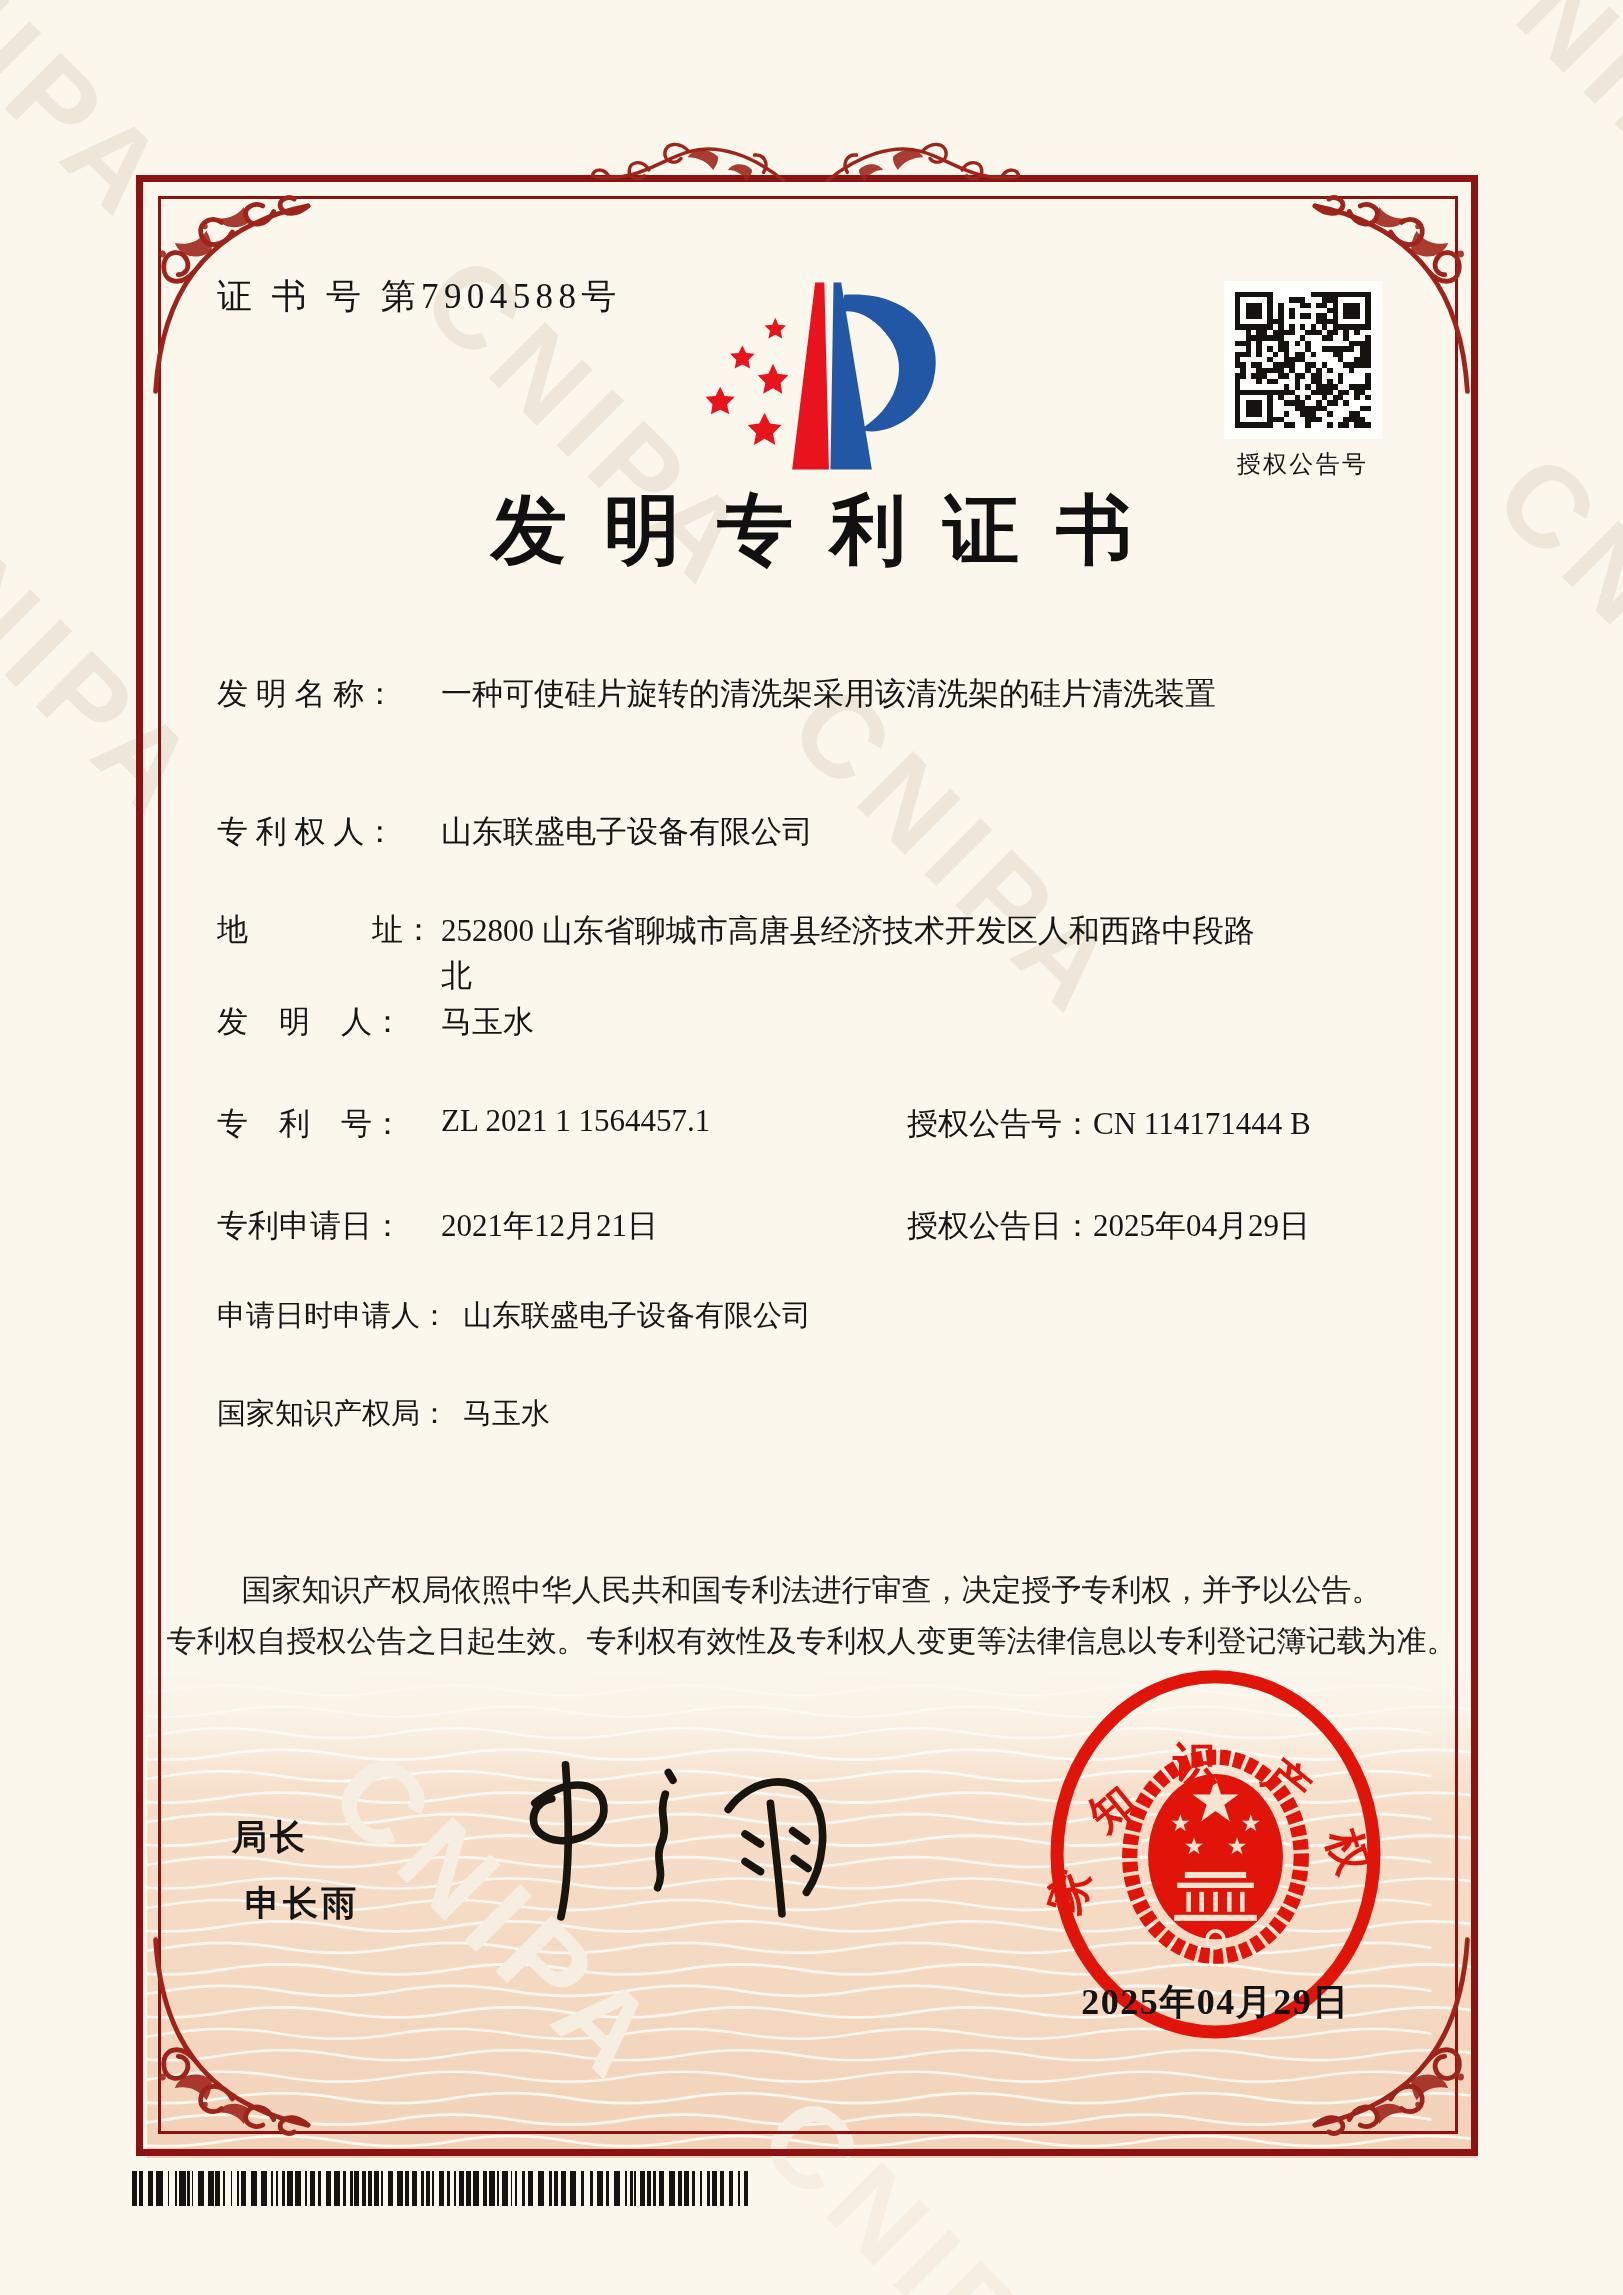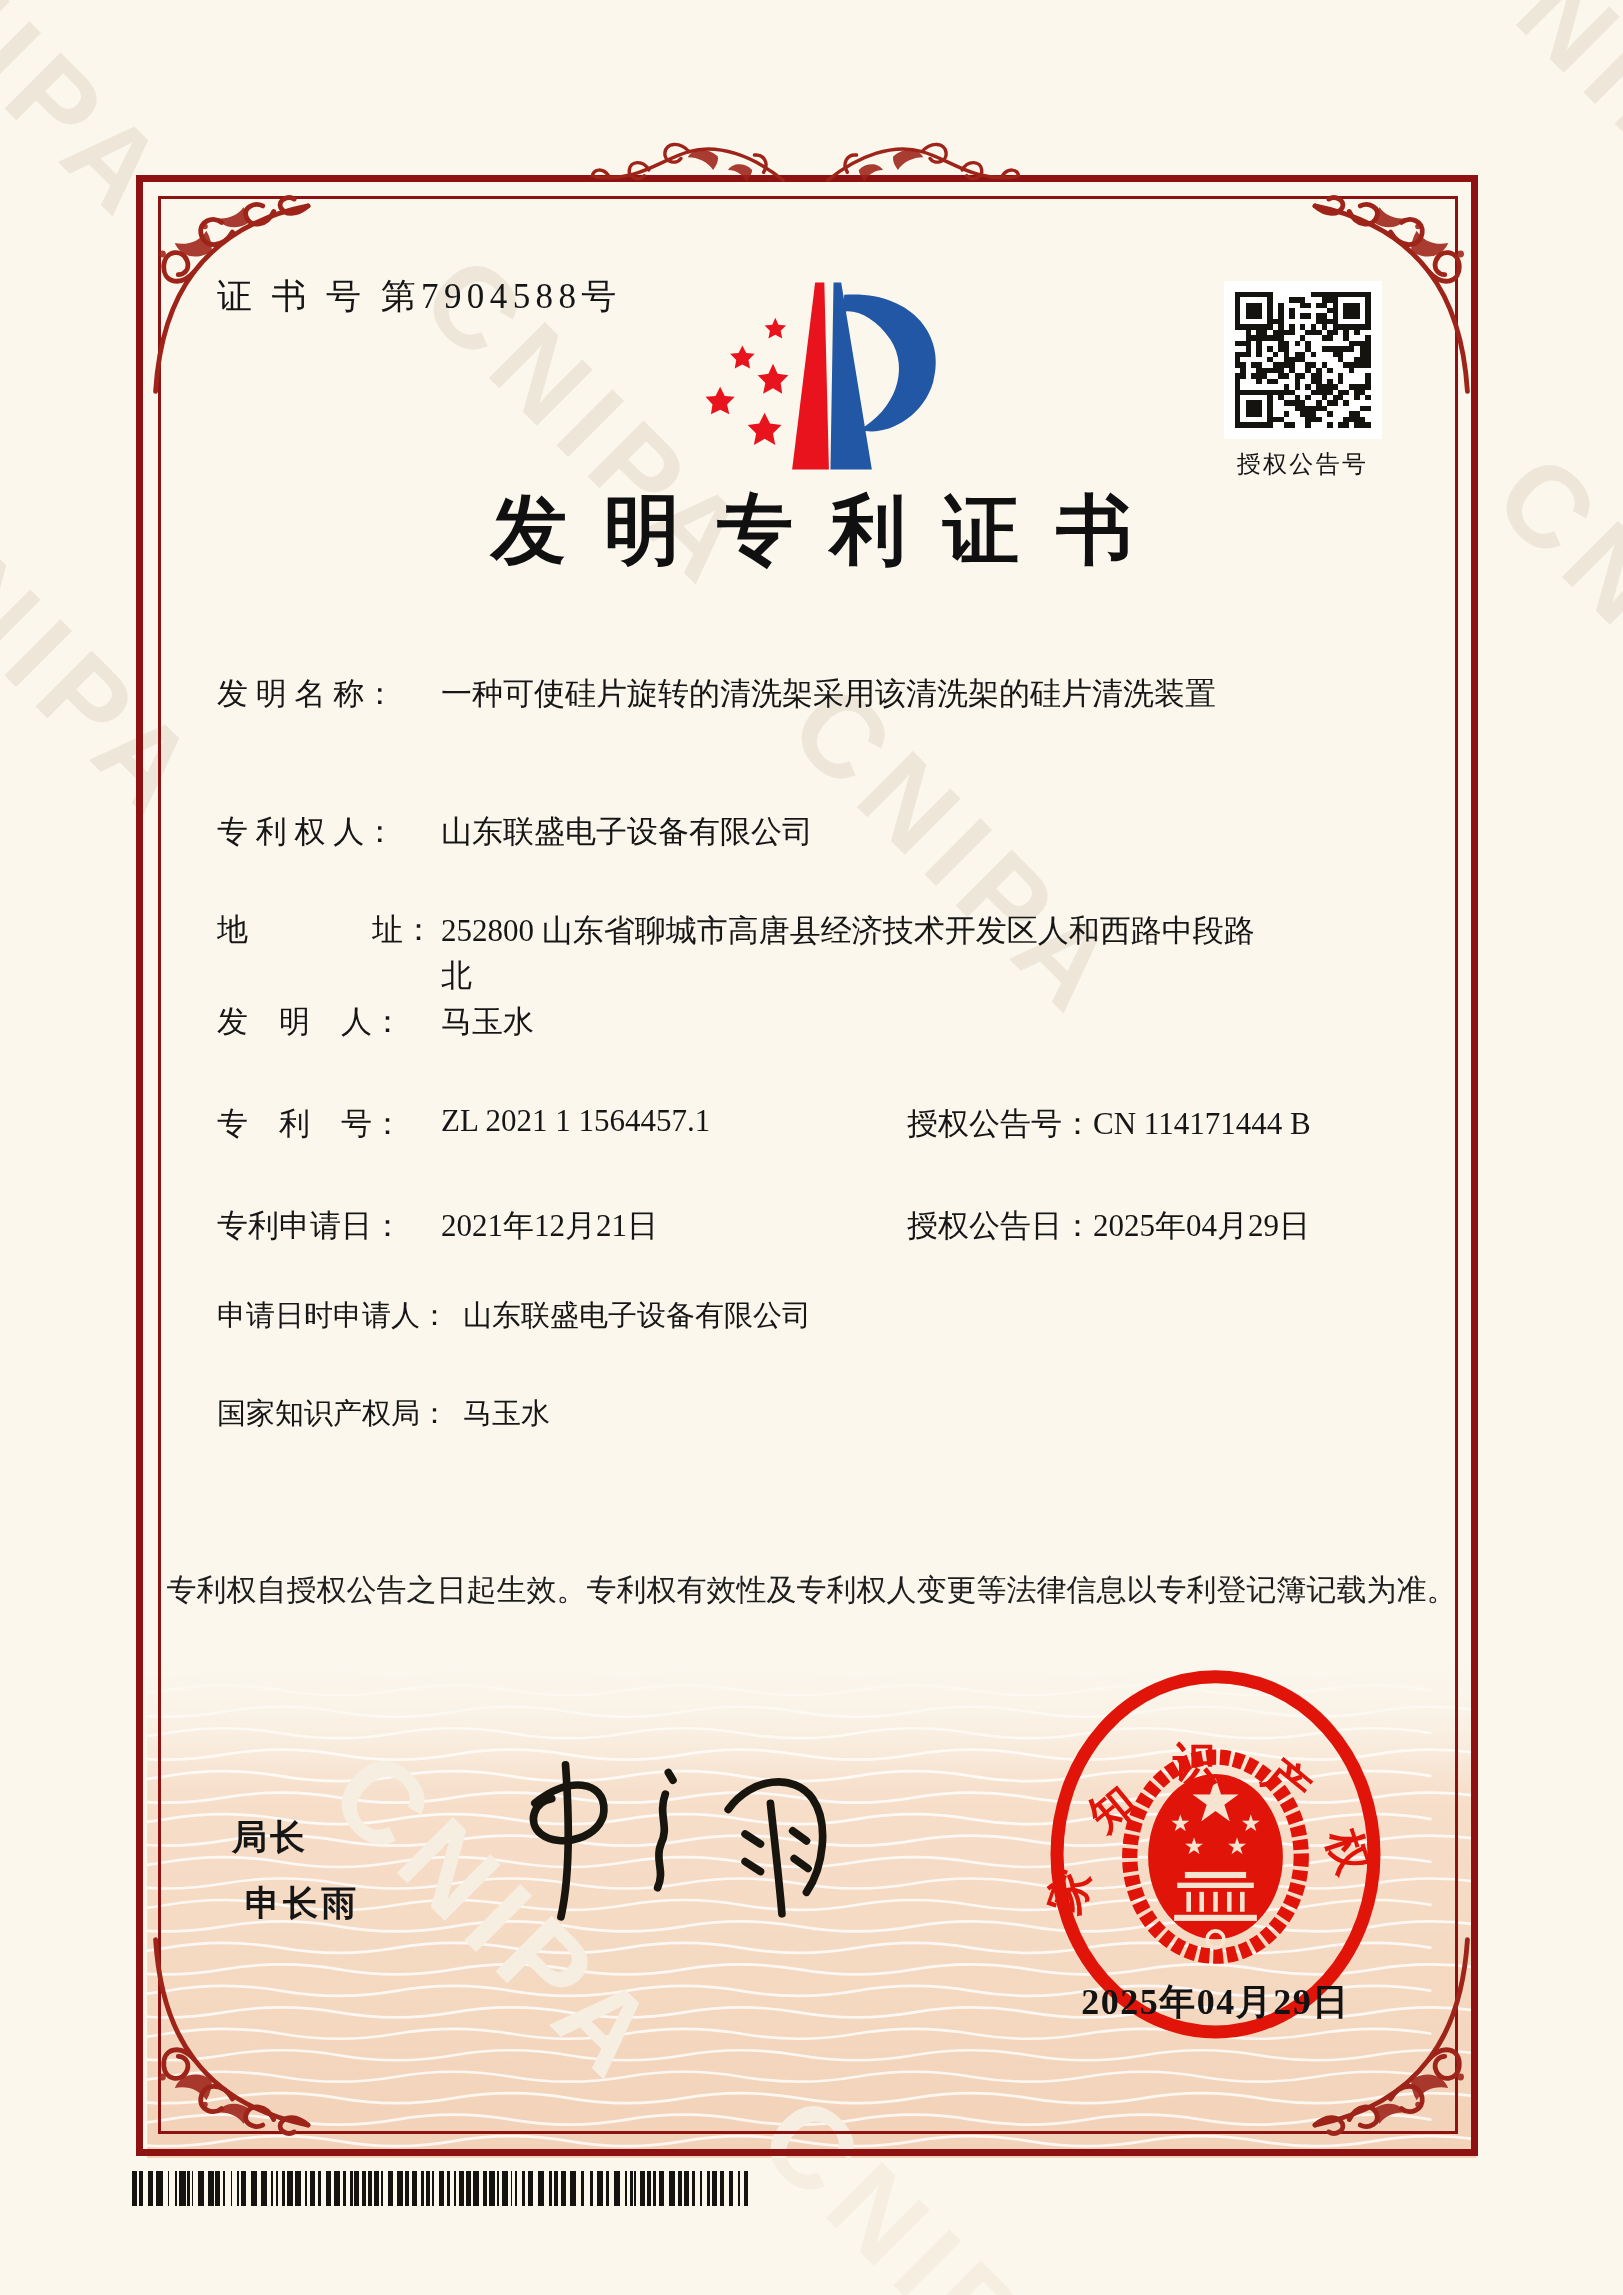--- a/index.html
+++ b/index.html
@@ -838,20 +838,21 @@
     </span>
   </div>
   <div class="row row-sm" style="top:1296px">
     <span class="lbl">申请日时申请人：</span><span class="val">山东联盛电子设备有限公司</span>
   </div>
   <div class="row row-sm" style="top:1394px">
     <span class="lbl">国家知识产权局：</span><span class="val">马玉水</span>
   </div>
 
   <div class="abs notice">
+    <div>国家知识产权局依照中华人民共和国专利法进行审查，决定授予专利权，并予以公告。</div>
     <div>专利权自授权公告之日起生效。专利权有效性及专利权人变更等法律信息以专利登记簿记载为准。</div>
   </div>
 
   <div class="abs director d1">局长</div>
   <div class="abs director d2">申长雨</div>
 
   <svg class="abs z3" style="left:475px;top:1754px" width="399" height="173" viewBox="0 0 520 225">
     <g fill="none" stroke="#17150e" stroke-width="10" stroke-linecap="round" stroke-linejoin="round">
       <path d="M78,64 C120,28 170,34 168,74 C166,108 112,124 86,104 C68,90 76,62 100,58"></path>
       <path d="M118,14 C122,70 126,150 112,212"></path>

